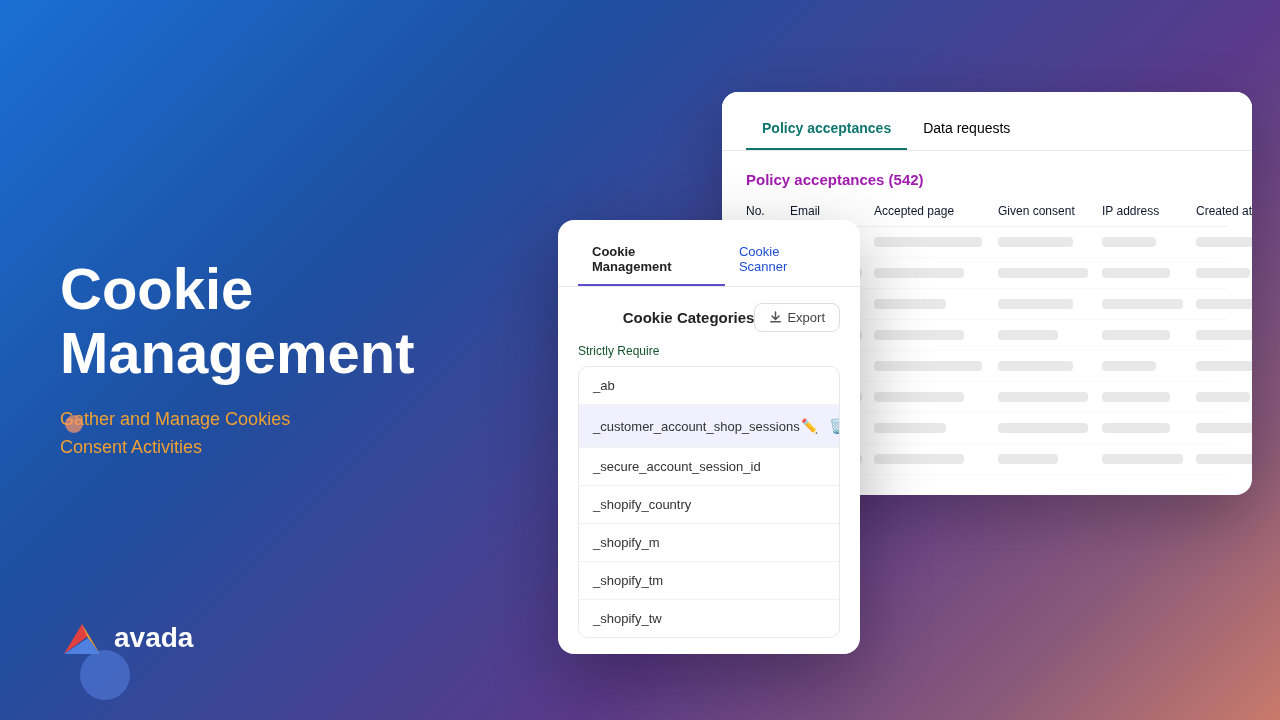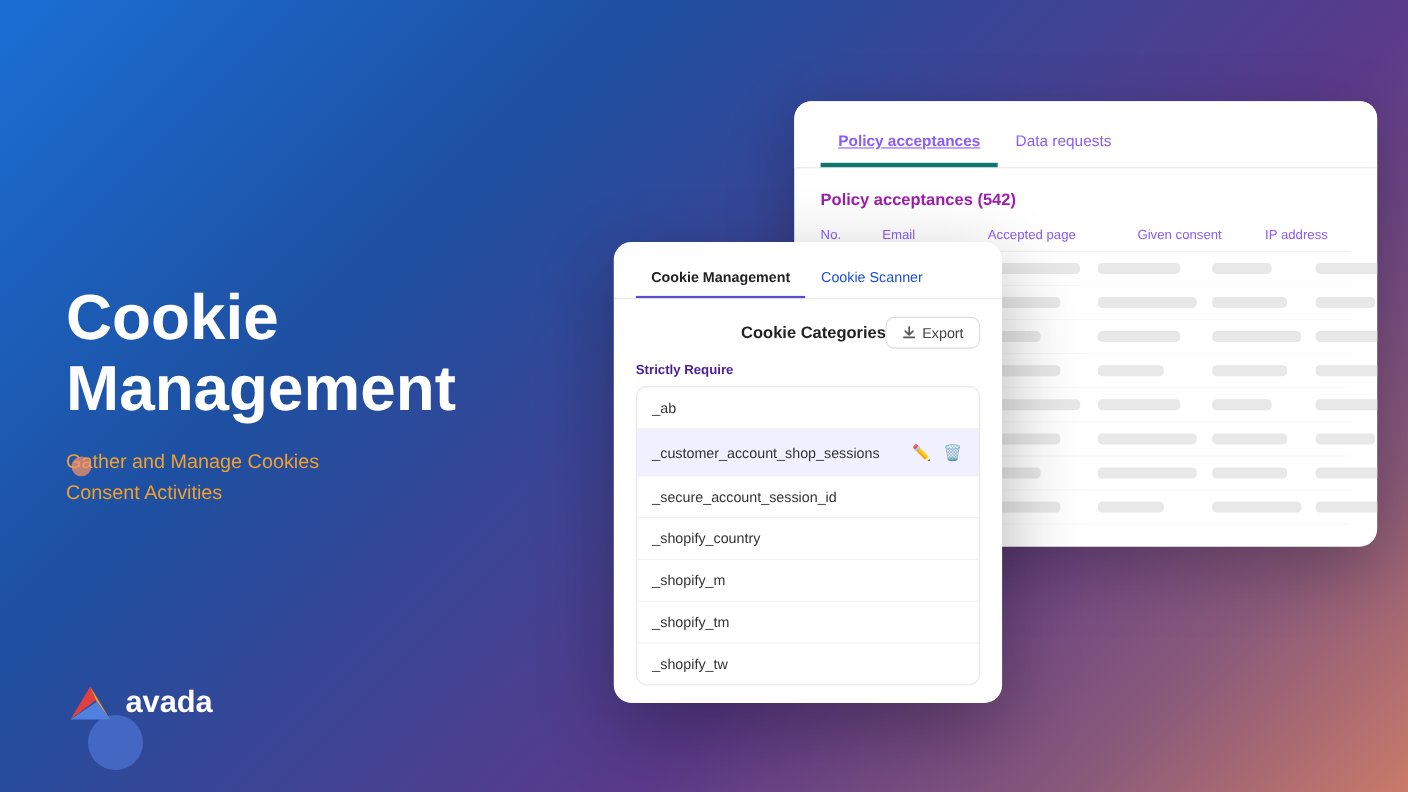--- a/index.html
+++ b/index.html
@@ -102,47 +102,46 @@
     .policy-tab {
       padding: 8px 16px 12px;
       font-size: 14px;
       cursor: pointer;
       border-bottom: 2px solid transparent;
       color: #555;
       font-weight: 500;
     }
 
     .policy-tab.active {
-      color: #8b5cf6;
-      border-bottom: 4px solid #0f766e;
+      color: #0f766e;
+      border-bottom: 2px solid #0f766e;
       font-weight: 600;
-      text-decoration: underline;
     }
 
     .policy-tab.inactive {
-      color: #8b5cf6;
+      color: #000000;
     }
 
     .policy-body {
       padding: 20px 24px;
     }
 
     .policy-count-title {
       font-size: 15px;
       font-weight: 600;
       color: #a21caf;
       margin-bottom: 16px;
     }
 
     .policy-table-header {
       display: grid;
       grid-template-columns: 40px 80px 120px 100px 90px 90px;
-      gap: 16px;
+      gap: 4px;
       font-size: 12px;
-      color: #8b5cf6;
+      color: #0f172a;
       font-weight: 500;
       padding: 0 0 8px 0;
       border-bottom: 1px solid #f0f0f0;
     }
 
     .policy-table-rows {
       display: flex;
       flex-direction: column;
       gap: 0;
     }
@@ -164,21 +163,21 @@
 
     .skeleton.short { width: 60%; }
     .skeleton.medium { width: 75%; }
     .skeleton.long { width: 90%; }
 
     
     .cookie-window {
       position: absolute;
       top: 220px;
       left: 558px;
-      width: 353px;
+      width: 302px;
       background: white;
       border-radius: 16px;
       box-shadow: 0 24px 70px rgba(0,0,0,0.3);
       overflow: hidden;
     }
 
     .cookie-tabs {
       display: flex;
       gap: 0;
       padding: 16px 20px 0;
@@ -224,23 +223,23 @@
       border: 1px solid #ddd;
       border-radius: 8px;
       font-size: 13px;
       color: #444;
       cursor: pointer;
       background: white;
     }
 
     .strictly-require-label {
       font-size: 12px;
-      color: #4c1d95;
+      color: #14532d;
       margin-bottom: 8px;
-      font-weight: 700;
+      font-weight: 400;
     }
 
     .cookie-list {
       border: 1px solid #e8e8e8;
       border-radius: 10px;
       overflow: hidden;
     }
 
     .cookie-item {
       display: flex;

